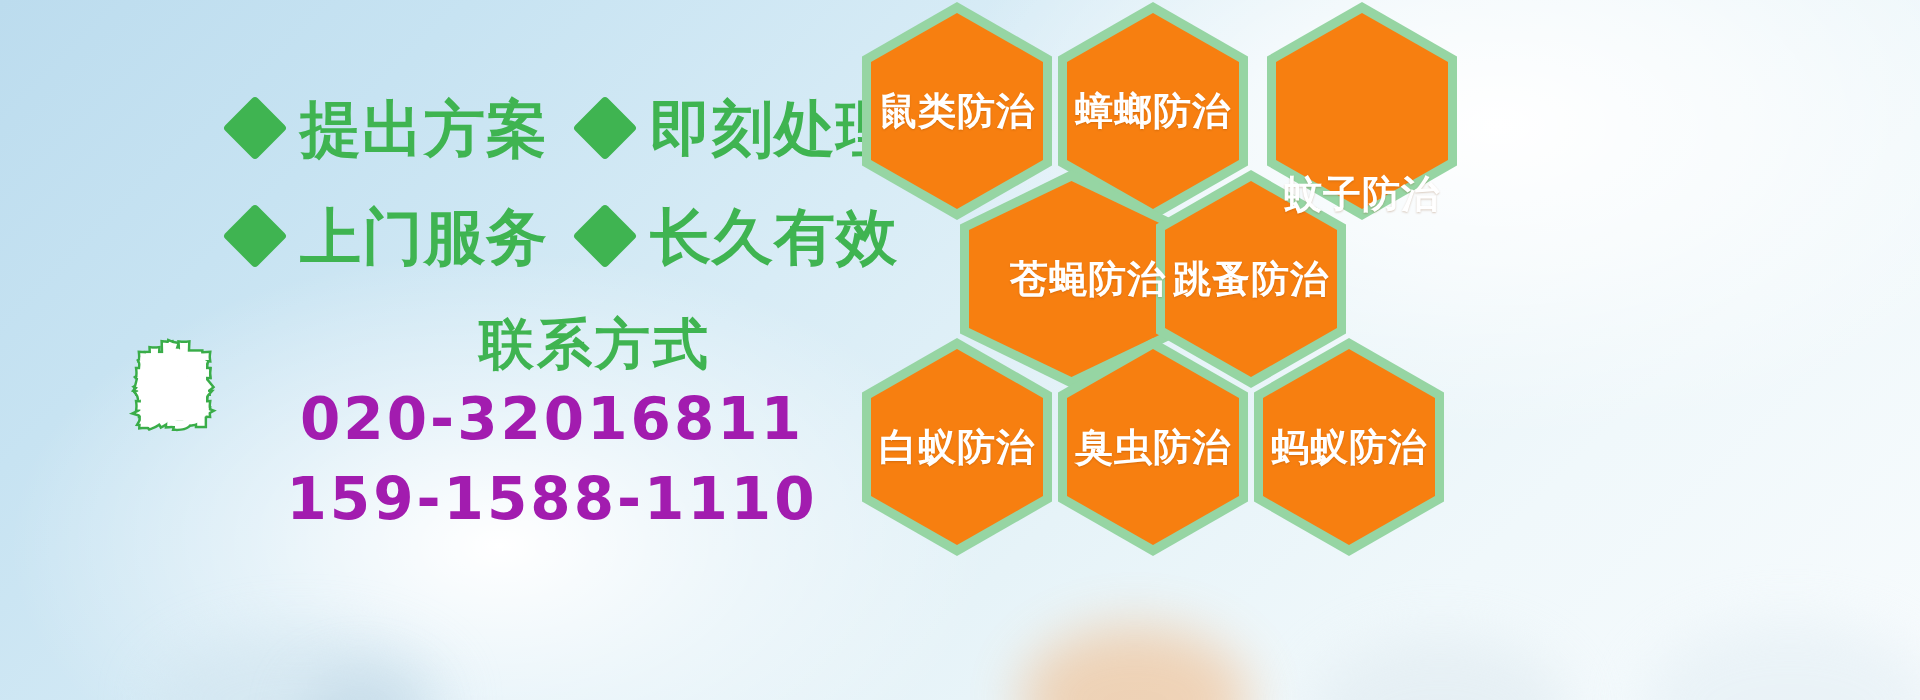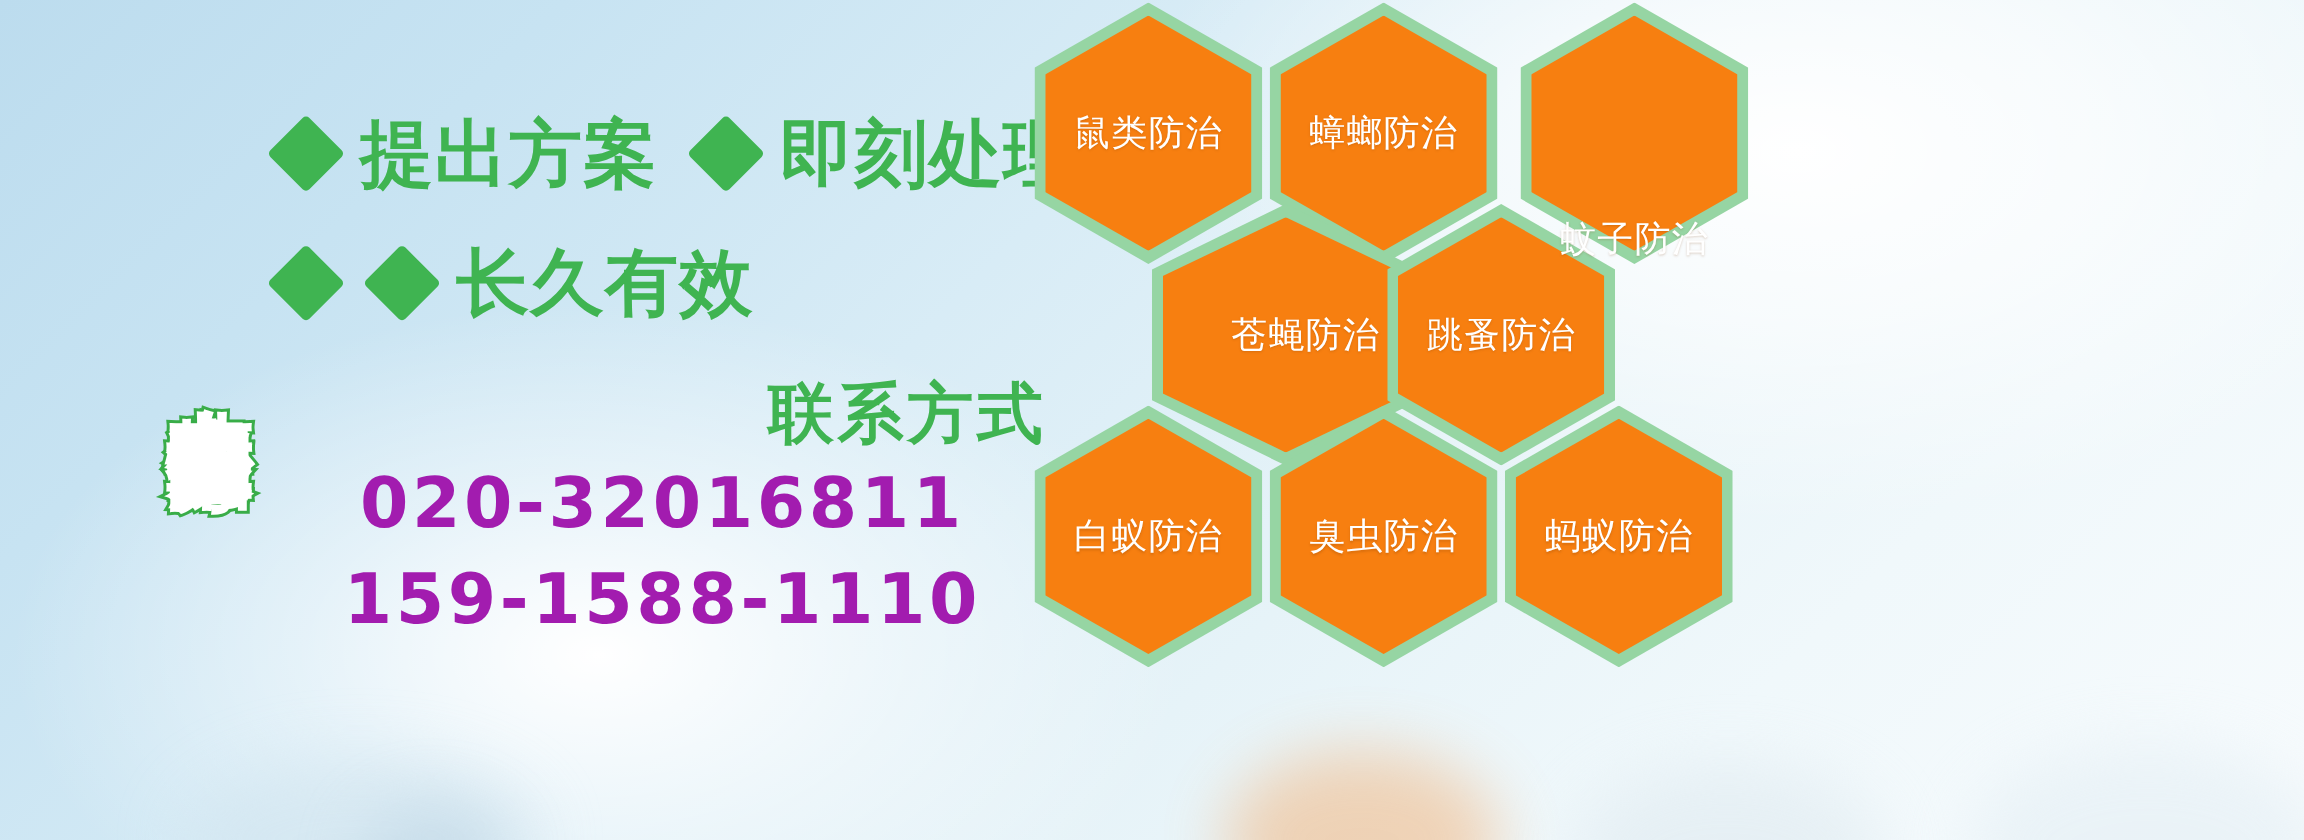--- a/index.html
+++ b/index.html
@@ -46,21 +46,21 @@
   }
   .flabel{
     margin-left:22px;font-size:61px;font-weight:bold;color:#3fb451;
     letter-spacing:1px;white-space:nowrap;line-height:1;
   }
 
   
   .contact{position:absolute;left:232px;top:310px;width:640px;text-align:center;}
   .contact-title{
     font-size:55px;font-weight:bold;color:#3fb451;letter-spacing:3px;
-    line-height:1.25;margin-left:86px;text-align:right;
+    line-height:1.25;margin-left:86px;
   }
   .phone{
     font-size:58px;color:#a21caf;letter-spacing:3px;line-height:1.38;
     font-weight:700;font-family:"DejaVu Sans","Liberation Sans",sans-serif;
   }
 
   
   .comb{position:absolute;left:862px;top:-6px;width:600px;height:556px;}
   .hex{
     position:absolute;width:190px;height:218px;
@@ -68,21 +68,21 @@
   }
   .hex .outer{
     position:absolute;inset:0;background:#96d5a3;
     clip-path:polygon(50% 0%,100% 25%,100% 75%,50% 100%,0% 75%,0% 25%);
   }
   .hex .inner{
     position:absolute;left:9px;right:9px;top:11px;bottom:11px;background:#f77f10;
     clip-path:polygon(50% 0%,100% 25%,100% 75%,50% 100%,0% 75%,0% 25%);
   }
   .hex .htext{
-    position:relative;z-index:3;color:#ffffff;font-size:30px;font-weight:normal;
+    position:relative;z-index:3;color:#ffffff;font-size:38px;font-weight:bold;
     letter-spacing:1px;white-space:nowrap;text-shadow:0 1px 2px rgba(120,55,0,.25);
   }
   
   .h0{left:0px;  top:8px;}
   .h1{left:196px;top:8px;}
   .h2{left:405px;top:8px;align-items:flex-end;}
   .h3{left:98px; top:176px;padding-left:33px;}
   .h4{left:294px;top:176px;}
   .h5{left:0px;  top:344px;}
   .h6{left:196px;top:344px;}
@@ -108,20 +108,21 @@
         <span class="flabel">提出方案</span>
       </div>
       <div class="fitem">
         <span class="diamond"></span>
         <span class="flabel">即刻处理</span>
       </div>
     </div>
     <div class="frow">
       <div class="fitem">
         <span class="diamond"></span>
+        <span class="flabel">上门服务</span>
       </div>
       <div class="fitem">
         <span class="diamond"></span>
         <span class="flabel">长久有效</span>
       </div>
     </div>
   </div>
 
   <div class="contact">
     <div class="contact-title">联系方式</div>

